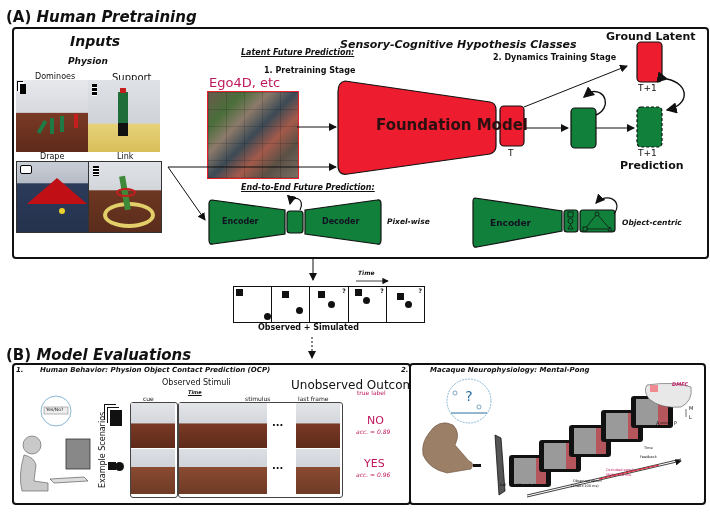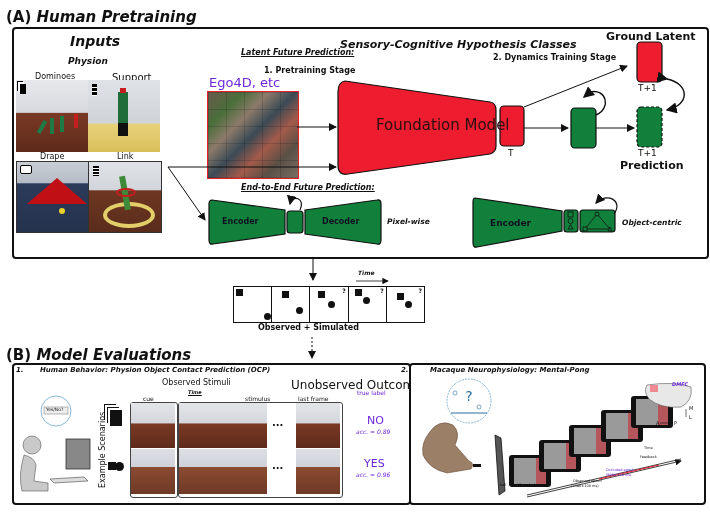--- a/index.html
+++ b/index.html
@@ -4,21 +4,21 @@
 <style>
   html,body{margin:0;padding:0;background:#fff;}
   body{width:710px;height:515px;position:relative;overflow:hidden;font-family:"DejaVu Sans",sans-serif;color:#111;}
   .abs{position:absolute;}
   .sec-title{font-weight:bold;font-size:15px;}
   .sec-title i{font-style:italic;}
   .panel{position:absolute;border:2px solid #111;border-radius:4px;background:#fff;}
   .bi{font-weight:bold;font-style:italic;}
   .b{font-weight:bold;}
   .u{text-decoration:underline;padding-left:33px;}
-  .red{color:#6d28d9;}
+  .red{color:#be185d;}
   .photo{position:absolute;overflow:hidden;}
   svg text{font-family:"DejaVu Sans",sans-serif;}
 </style>
 </head>
 <body>
 
 <div class="abs sec-title" style="left:6px;top:8px;">
   <span>(A)</span>
   <i>Human Pretraining</i>
 </div>
@@ -121,21 +121,21 @@
   <path d="M608,231 L610,227 L612,231 Z" fill="#11803a" stroke="#111" stroke-width="0.8"></path>
   <path d="M614,214 C624,200 606,192 596,203" fill="none" stroke="#111" stroke-width="1.2" marker-end="url(#ah)"></path>
 
   <line x1="313" y1="257" x2="313" y2="280" stroke="#111" stroke-width="1" marker-end="url(#ah)"></line>
 
   <line x1="356" y1="281" x2="388" y2="281" stroke="#111" stroke-width="0.8" marker-end="url(#ah)"></line>
 
   <line x1="312" y1="337" x2="312" y2="358" stroke="#111" stroke-width="1" stroke-dasharray="2,2" marker-end="url(#ah)"></line>
 </svg>
 
-<div class="abs" style="left:376px;top:116px;color:#2a1010;font-weight:normal;font-size:15px;">Foundation Model</div>
+<div class="abs" style="left:376px;top:116px;color:#2a1010;font-weight:bold;font-size:15px;">Foundation Model</div>
 <div class="abs" style="left:508px;top:148px;font-size:9px;">T</div>
 <div class="abs b" style="left:493px;top:53px;font-size:8px;">2. Dynamics Training Stage</div>
 <div class="abs" style="left:638px;top:83px;font-size:9px;">T+1</div>
 <div class="abs" style="left:638px;top:148px;font-size:9px;">T+1</div>
 <div class="abs b" style="left:620px;top:159px;font-size:11px;">Prediction</div>
 
 <div class="abs bi u" style="left:208px;top:183px;font-size:8px;">End-to-End Future Prediction:</div>
 <div class="abs b" style="left:222px;top:217px;font-size:8px;color:#112;">Encoder</div>
 <div class="abs b" style="left:322px;top:217px;font-size:8px;color:#112;">Decoder</div>
 <div class="abs bi" style="left:387px;top:217px;font-size:7.5px;">Pixel-wise</div>

